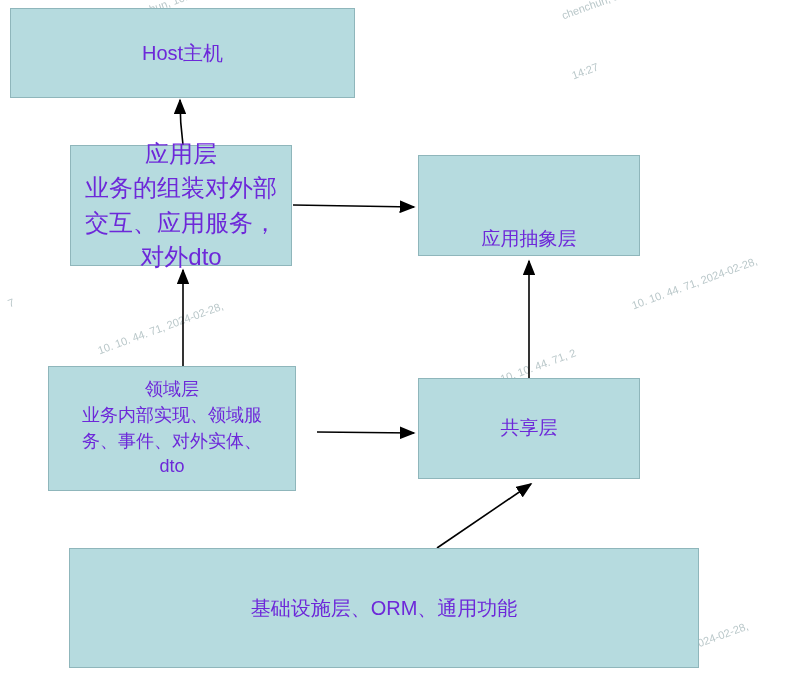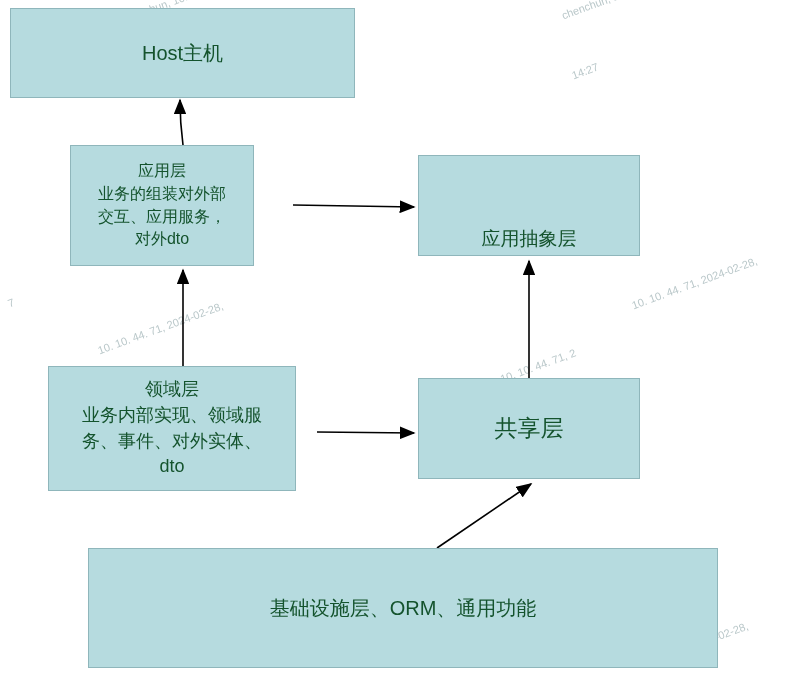--- a/index.html
+++ b/index.html
@@ -17,31 +17,31 @@
   }
   .box {
     position: absolute;
     box-sizing: border-box;
     background: #b6dbdf;
     border: 1px solid #8fb6bb;
     display: flex;
     align-items: center;
     justify-content: center;
     text-align: center;
-    color: #14532d;
+    color: #6d28d9;
     line-height: 1.42;
     white-space: pre-line;
     padding: 2px 6px;
   }
   .box-host      { left: 10px;  top: 8px;   width: 345px; height: 90px;  font-size: 20px; }
-  .box-app       { left: 70px;  top: 145px; width: 184px; height: 121px; font-size: 16px; }
+  .box-app       { left: 70px;  top: 145px; width: 222px; height: 121px; font-size: 24px; }
   .box-abstract  { left: 418px; top: 155px; width: 222px; height: 101px; font-size: 19px; align-items: flex-end; }
   .box-domain    { left: 48px;  top: 366px; width: 248px; height: 125px; font-size: 18px; }
-  .box-shared    { left: 418px; top: 378px; width: 222px; height: 101px; font-size: 23px; }
-  .box-infra     { left: 88px;  top: 548px; width: 630px; height: 120px; font-size: 20px; }
+  .box-shared    { left: 418px; top: 378px; width: 222px; height: 101px; font-size: 19px; }
+  .box-infra     { left: 69px;  top: 548px; width: 630px; height: 120px; font-size: 20px; }
 
   .arrows {
     position: absolute;
     left: 0;
     top: 0;
     width: 812px;
     height: 680px;
     pointer-events: none;
   }
   .wm {

